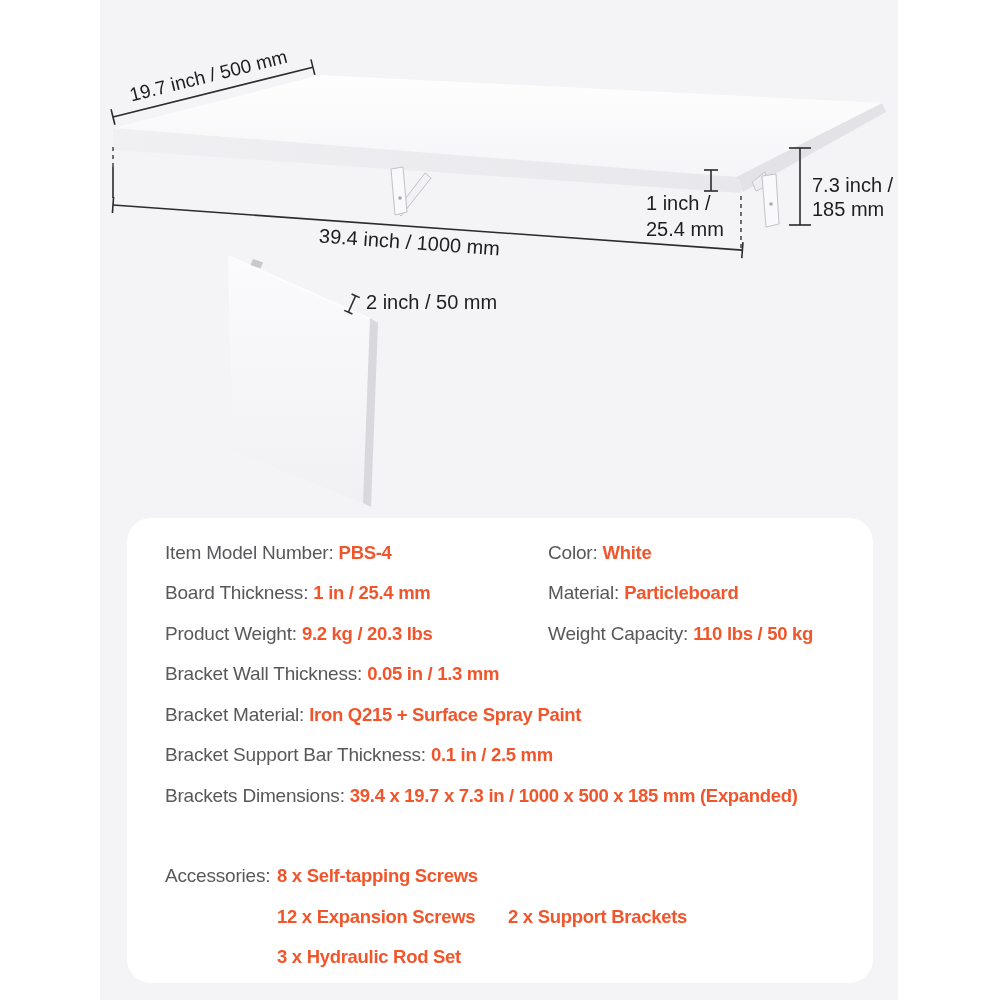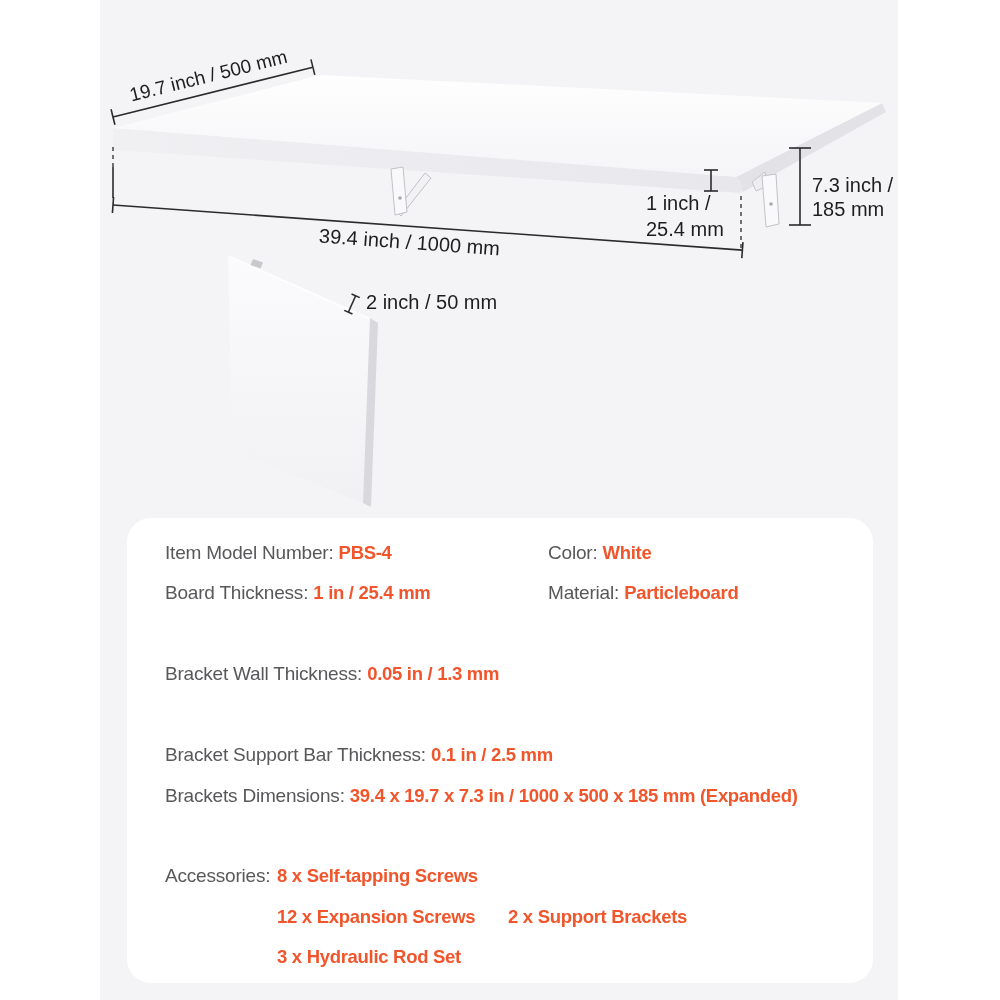--- a/index.html
+++ b/index.html
@@ -122,26 +122,31 @@
         <span><span class="lbl">Item Model Number: </span><span class="val">PBS-4</span></span>
         <span class="c2"><span class="lbl">Color: </span><span class="val">White</span></span>
       </div>
 
       <div class="row r2">
         <span><span class="lbl">Board Thickness: </span><span class="val">1 in / 25.4 mm</span></span>
         <span class="c2"><span class="lbl">Material: </span><span class="val">Particleboard</span></span>
       </div>
 
       <div class="row r3">
+        <span><span class="lbl">Product Weight: </span><span class="val">9.2 kg / 20.3 lbs</span></span>
+        <span class="c2"><span class="lbl">Weight Capacity: </span><span class="val">110 lbs / 50 kg</span></span>
       </div>
 
       <div class="row r4">
         <span><span class="lbl">Bracket Wall Thickness: </span><span class="val">0.05 in / 1.3 mm</span></span>
       </div>
 
+      <div class="row r5">
+        <span><span class="lbl">Bracket Material: </span><span class="val">Iron Q215 + Surface Spray Paint</span></span>
+      </div>
 
       <div class="row r6">
         <span><span class="lbl">Bracket Support Bar Thickness: </span><span class="val">0.1 in / 2.5 mm</span></span>
       </div>
 
       <div class="row r7">
         <span><span class="lbl">Brackets Dimensions: </span><span class="val">39.4 x 19.7 x 7.3 in / 1000 x 500 x 185 mm (Expanded)</span></span>
       </div>
 
 

